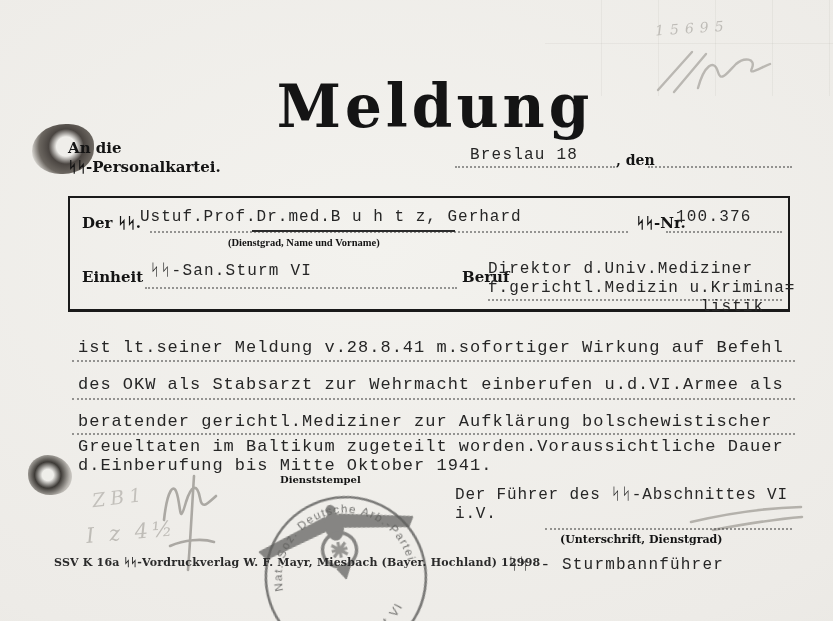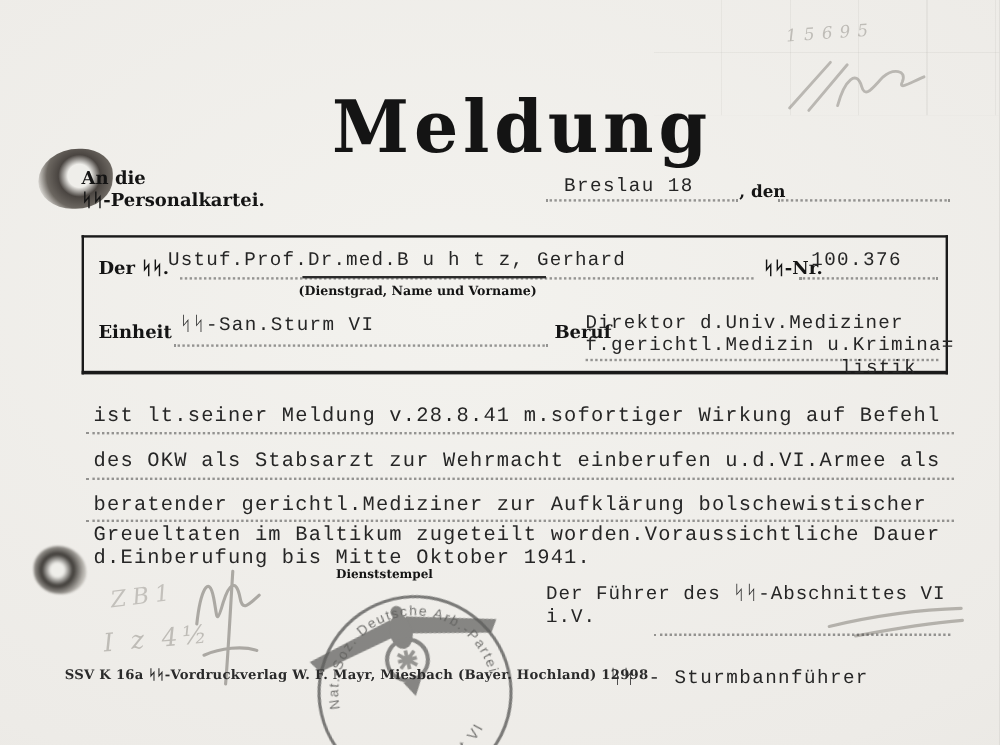--- a/index.html
+++ b/index.html
@@ -65,21 +65,21 @@
   <div class="dot" style="left:455px; top:166px; width:160px;"></div>
   <div class="dot" style="left:648px; top:166px; width:144px;"></div>
 
   <div class="abs box-frame" style="left:68px; top:196px; width:718px; height:114px;"></div>
   <div class="rule-solid" style="left:68px; top:309px; width:722px; height:3px;"></div>
 
   <div class="abs fraktur" style="left:82px; top:214px; font-size:15px;">Der ᛋᛋ.</div>
   <div class="abs typed" style="left:140px; top:208px; font-size:16px; letter-spacing:1px;">Ustuf.Prof.Dr.med.B u h t z, Gerhard</div>
   <div class="dot" style="left:150px; top:231px; width:478px;"></div>
   <div class="rule-solid" style="left:252px; top:230px; width:203px; height:2px; background:#2b2b2b;"></div>
-  <div class="abs fraktur" style="left:228px; top:237px; width:240px; text-align:center; font-size:10.5px;">(Dienstgrad, Name und Vorname)</div>
+  <div class="abs fraktur" style="left:228px; top:237px; width:240px; text-align:left; font-size:10.5px;font-family:Liberation Serif, serif;">(Dienstgrad, Name und Vorname)</div>
 
   <div class="abs fraktur" style="left:636px; top:214px; font-size:15px;">ᛋᛋ-Nr.</div>
   <div class="abs typed" style="left:676px; top:208px; font-size:16px; letter-spacing:1.2px;text-align:right;">100.376</div>
   <div class="dot" style="left:666px; top:231px; width:116px;"></div>
 
   <div class="abs fraktur" style="left:82px; top:268px; font-size:15px;">Einheit</div>
   <div class="abs typed" style="left:150px; top:262px; font-size:16px; letter-spacing:1.2px;">ᛋᛋ-San.Sturm VI</div>
   <div class="dot" style="left:145px; top:287px; width:312px;"></div>
 
   <div class="abs fraktur" style="left:462px; top:268px; font-size:15px;text-align:right;">Beruf</div>
@@ -138,17 +138,18 @@
 
   <div class="abs typed" style="left:455px; top:486px; font-size:16px; letter-spacing:.8px;">Der Führer des ᛋᛋ-Abschnittes VI</div>
   <div class="abs typed" style="left:455px; top:505px; font-size:16px; letter-spacing:.8px;">i.V.</div>
   <svg class="abs" style="left:655px; top:498px;" width="150" height="40" viewBox="0 0 150 40">
     <g stroke="#a6a39d" stroke-width="2.6" fill="none" opacity=".8" stroke-linecap="round">
       <path d="M36,24 C70,16 110,10 146,9"></path>
       <path d="M58,32 C90,26 122,21 147,19"></path>
     </g>
   </svg>
   <div class="dot" style="left:545px; top:528px; width:247px;"></div>
+  <div class="abs fraktur" style="left:560px; top:533px; font-size:11px;">(Unterschrift, Dienstgrad)</div>
   <div class="abs typed" style="left:508px; top:556px; font-size:16px; letter-spacing:1.2px;">ᛋᛋ - Sturmbannführer</div>
 
   <div class="abs fraktur" style="left:54px; top:556px; font-size:11px; letter-spacing:.2px; color:#2a2a2a;">SSV K 16a  ᛋᛋ-Vordruckverlag W. F. Mayr, Miesbach (Bayer. Hochland)  12998</div>
 
 </div>
 
 </body></html>

